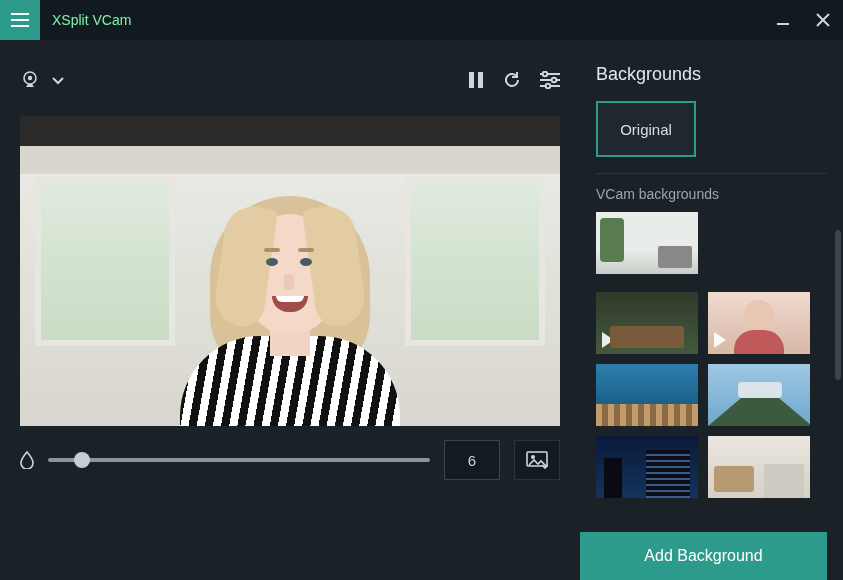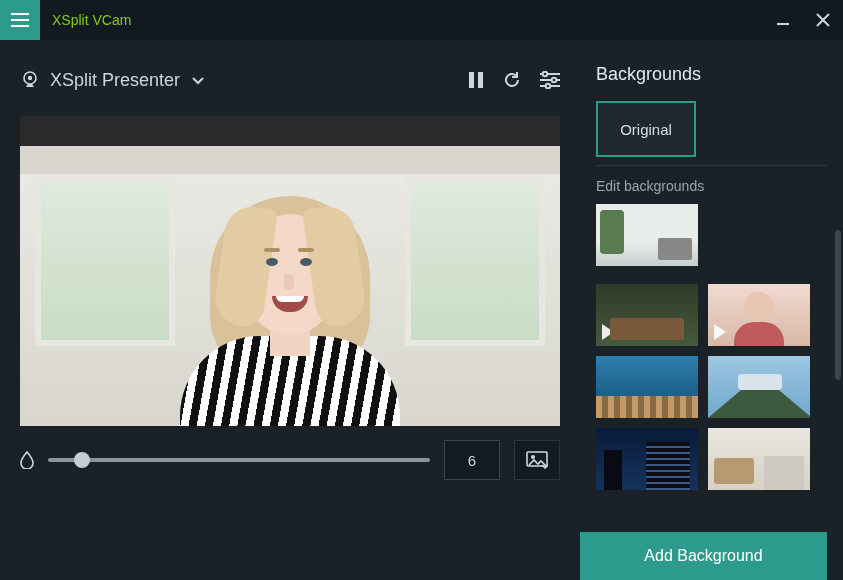--- a/index.html
+++ b/index.html
@@ -16,21 +16,21 @@
     display: flex;
     align-items: center;
     background: #111a1f;
   }
   .hamburger-btn {
     width: 40px; height: 40px;
     background: #2d9b8b;
     display: flex; align-items: center; justify-content: center;
     cursor: pointer;
   }
-  .title-text { margin-left: 12px; font-size: 14px; color: #84cc16; }
+  .title-text { margin-left: 12px; font-size: 14px; color: #86efac; }
   .titlebar-spacer { flex: 1; }
   .win-btn {
     width: 40px; height: 40px;
     display: flex; align-items: center; justify-content: center;
     cursor: pointer;
     color: #cfd6db;
   }
   .app-body { display: flex; height: 540px; }
   .left-pane { width: 580px; padding: 20px 20px 16px 20px; display: flex; flex-direction: column; }
   .camera-row { display: flex; align-items: center; height: 40px; }
@@ -88,21 +88,21 @@
     display:flex; align-items:center; justify-content:center; cursor:pointer;
   }
   .watermark-btn {
     margin-left:auto; width:200px; height:44px; background:#2d9b8b;
     display:flex; align-items:center; justify-content:center;
     font-size:16px; color:#fff; cursor:pointer;
   }
 
   .right-pane { flex:1; padding: 24px 16px 0 16px; position:relative; }
   .section-title { font-size:18px; color:#e2e8ec; margin-bottom:16px; }
-  .bg-options { display:flex; gap:14px; margin-bottom:8px; }
+  .bg-options { display:flex; gap:14px; margin-bottom:16px; }
   .bg-opt {
     width:100px; height:56px; display:flex; align-items:center; justify-content:center;
     font-size:15px; cursor:pointer; border:1px solid #3a454d; background:#1f282f;
   }
   .bg-opt.active { border:2px solid #2d9b8b; }
   .bg-opt.checker {
     background-image:
       linear-gradient(45deg,#2a333a 25%,transparent 25%),
       linear-gradient(-45deg,#2a333a 25%,transparent 25%),
       linear-gradient(45deg,transparent 75%,#2a333a 75%),
@@ -179,21 +179,20 @@
 
 <div class="app-body">
   <div class="left-pane">
     <div class="camera-row">
       <div class="camera-select">
         <svg width="20" height="20" viewBox="0 0 20 20">
             <circle cx="10" cy="8" r="6" fill="none" stroke="#cfd6db" stroke-width="1.6"></circle>
             <circle cx="10" cy="8" r="2.2" fill="#cfd6db"></circle>
             <path d="M6 17h8l-2-3H8z" fill="#cfd6db"></path>
           </svg>
-        <span class="cam-label">XSplit Presenter</span>
         <svg width="16" height="16" viewBox="0 0 16 16">
             <path d="M3 6l5 5 5-5" fill="none" stroke="#cfd6db" stroke-width="2"></path>
           </svg>
       </div>
       <div class="cam-actions">
         <div class="icon-btn">
           <svg width="16" height="18">
               <rect x="1" y="1" width="5" height="16" fill="#cfd6db"></rect>
               <rect x="10" y="1" width="5" height="16" fill="#cfd6db"></rect>
             </svg>
@@ -256,21 +255,21 @@
     </div>
 
   </div>
 
   <div class="right-pane">
     <div class="section-title">Backgrounds</div>
     <div class="bg-options">
       <div class="bg-opt active">Original</div>
     </div>
     <div class="divider"></div>
-    <div class="subheading">Edit backgrounds</div>
+    <div class="subheading">VCam backgrounds</div>
     <div class="thumb-grid" style="margin-bottom:18px;">
       <div class="thumb t-office"></div>
     </div>
     <div class="thumb-grid">
       <div class="thumb t-living">
           <div class="play-overlay"></div>
         </div>
       <div class="thumb t-person">
           <div class="play-overlay"></div>
         </div>

